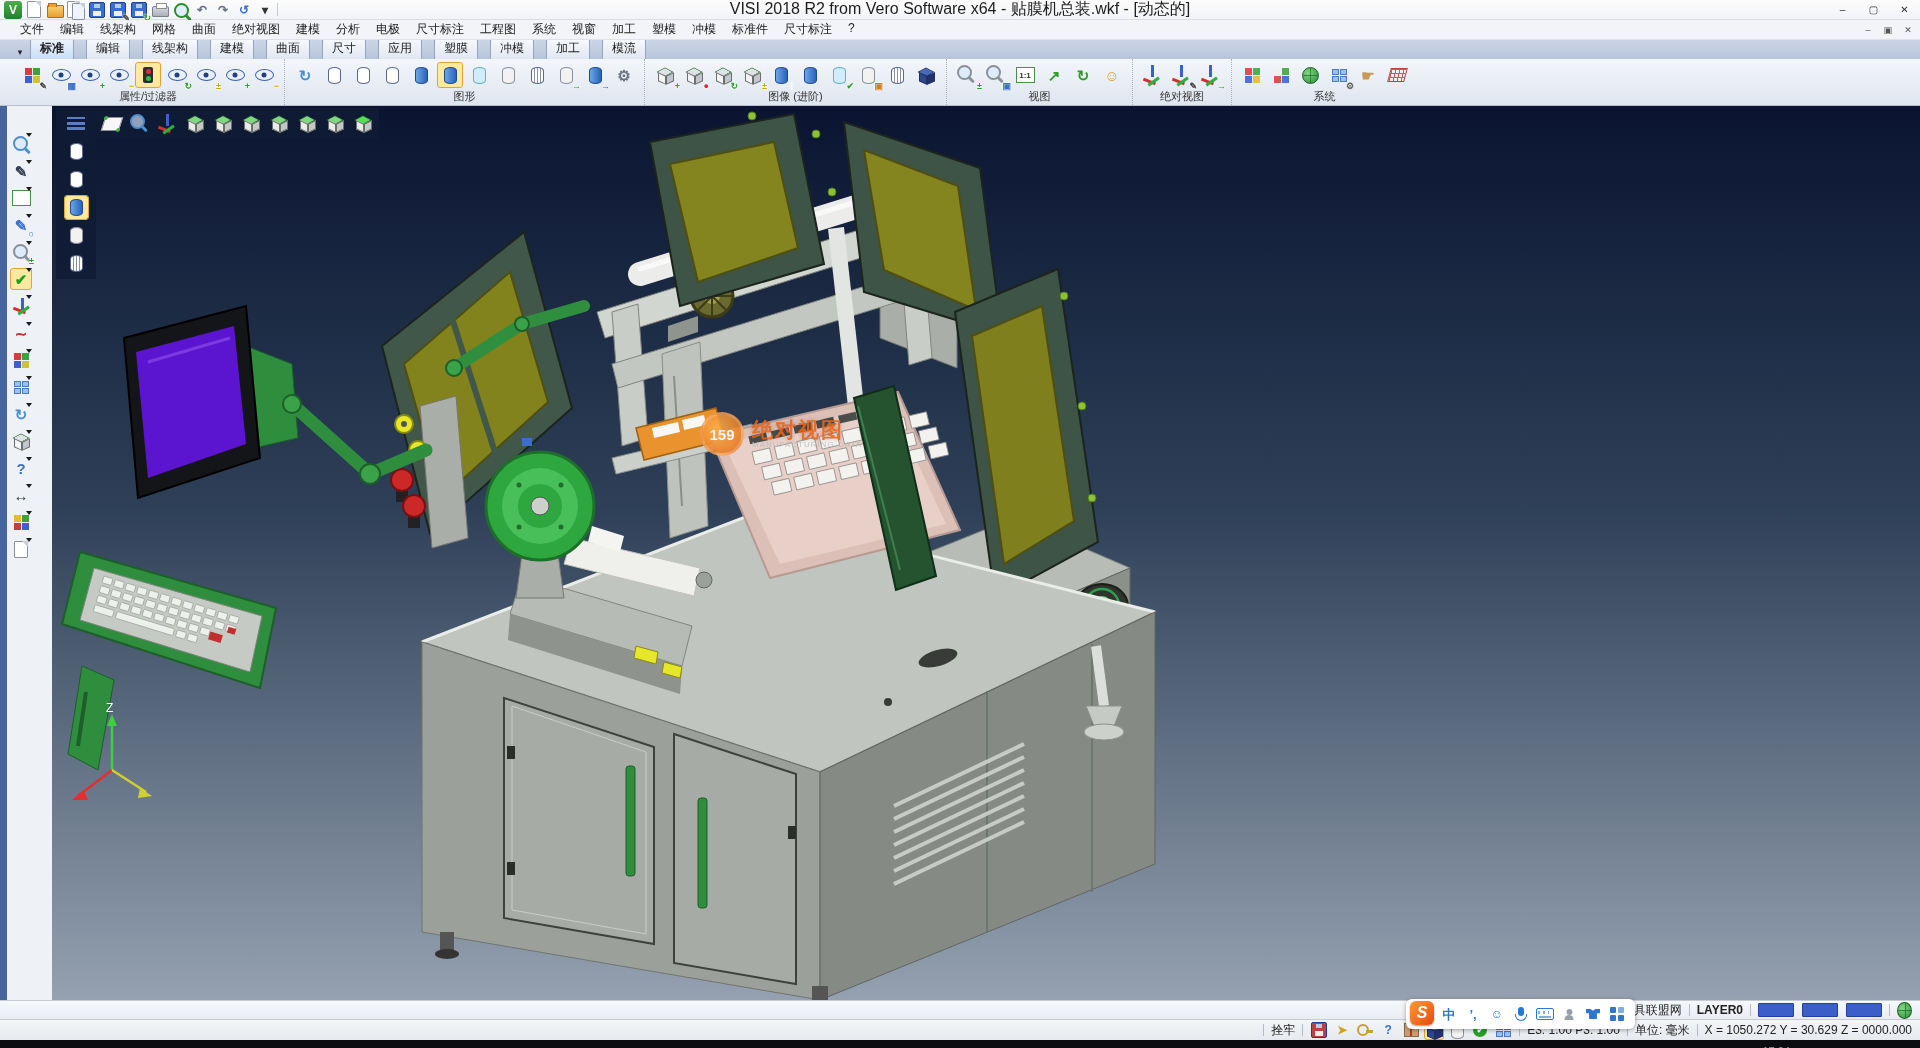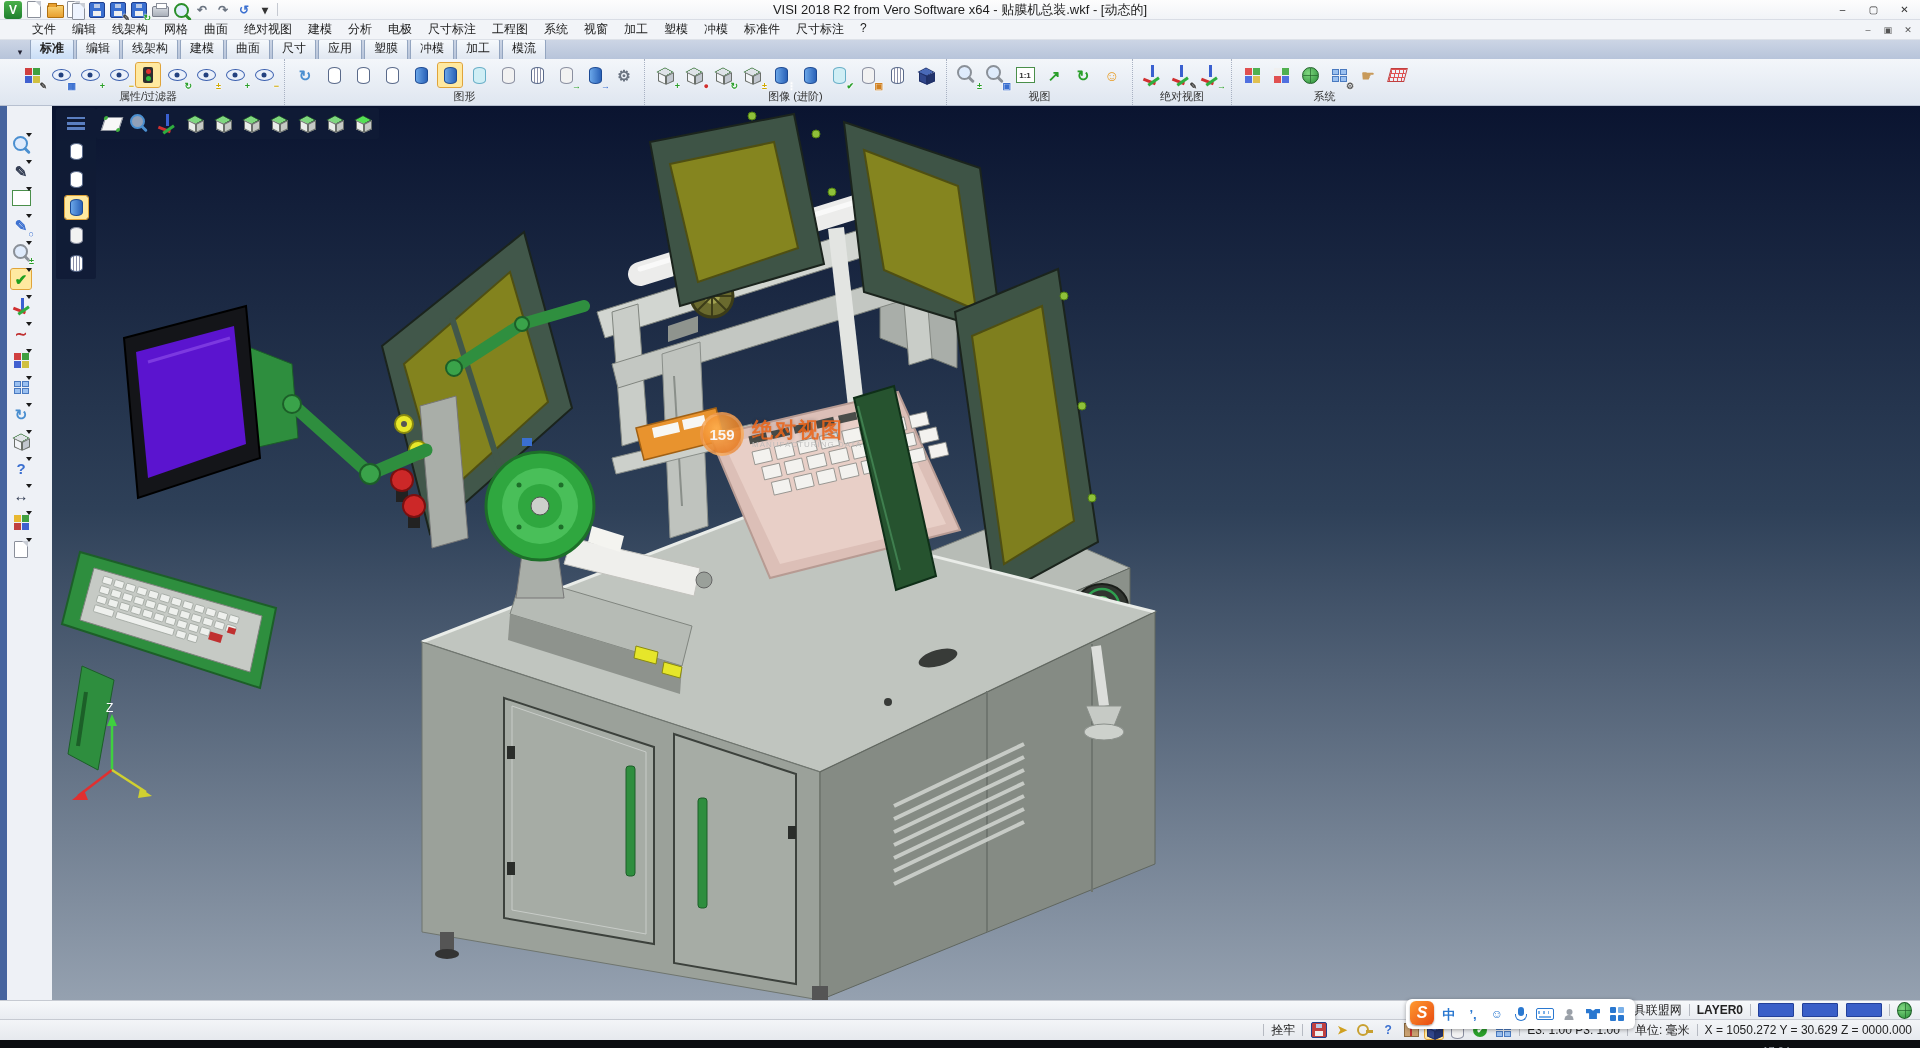--- a/index.html
+++ b/index.html
@@ -5,27 +5,27 @@
   html,body{margin:0;padding:0;}
   #app{width:1920px;height:1048px;position:relative;overflow:hidden;
        font-family:"Liberation Sans",sans-serif;background:#e9edf5;color:#222;}
 
   
   .titlebar{height:19px;display:flex;align-items:center;background:linear-gradient(#fdfdfd,#f1f3f7);
             border-bottom:1px solid #d9dde5;position:relative;z-index:4;}
   .qa{display:flex;align-items:center;gap:3px;padding-left:4px;}
   .qa .ic{width:18px;height:18px;}
   .qa-sep{width:1px;height:13px;background:#c5c9d1;margin:0 3px;}
-  .title{position:absolute;left:0;right:0;text-align:center;font-size:13px;color:#1d1d1d;pointer-events:none;}
+  .title{position:absolute;left:0;right:0;text-align:center;font-size:16px;color:#1d1d1d;pointer-events:none;}
   .wincontrols{margin-left:auto;display:flex;}
   .wbtn{width:31px;height:19px;display:flex;align-items:center;justify-content:center;font-size:10px;color:#333;}
 
   
   .menubar{height:19px;display:flex;align-items:center;background:#f2f4f8;border-bottom:1px solid #dde1e8;
-           font-size:12px;padding-left:24px;z-index:4;position:relative;}
+           font-size:12px;padding-left:12px;z-index:4;position:relative;}
   .mi{padding:0 8px;white-space:nowrap;}
   .mdictrl{margin-left:auto;display:flex;padding-right:2px;}
   .mdictrl .wbtn{width:20px;height:16px;font-size:9px;color:#555;}
 
   
   .tabbar{height:19px;background:linear-gradient(#ccd5e5,#b7c4da);display:flex;align-items:flex-end;
           padding-left:12px;gap:2px;position:relative;z-index:3;}
   .tabcaret{width:16px;height:15px;display:flex;align-items:center;justify-content:center;font-size:9px;color:#223;}
   .tab{font-size:12px;padding:1px 9px 2px;background:linear-gradient(#f7fafd,#e0e7f1);
        border:1px solid #93a5c0;border-bottom:0;border-radius:3px 3px 0 0;white-space:nowrap;}
@@ -263,21 +263,21 @@
       </div>
     <div class="mdictrl">
       <div class="wbtn">–</div>
       <div class="wbtn">▣</div>
       <div class="wbtn">✕</div>
     </div>
   </div>
 
   <div class="tabbar">
     <div class="tabcaret">▾</div>
-    <div id="tab-list" style="display:flex;gap:2px;align-items:flex-end;">
+    <div id="tab-list" style="display:flex;gap:12px;align-items:flex-end;">
         <div class="tab active">标准</div>
         <div class="tab">编辑</div>
         <div class="tab">线架构</div>
         <div class="tab">建模</div>
         <div class="tab">曲面</div>
         <div class="tab">尺寸</div>
         <div class="tab">应用</div>
         <div class="tab">塑膜</div>
         <div class="tab">冲模</div>
         <div class="tab">加工</div>

